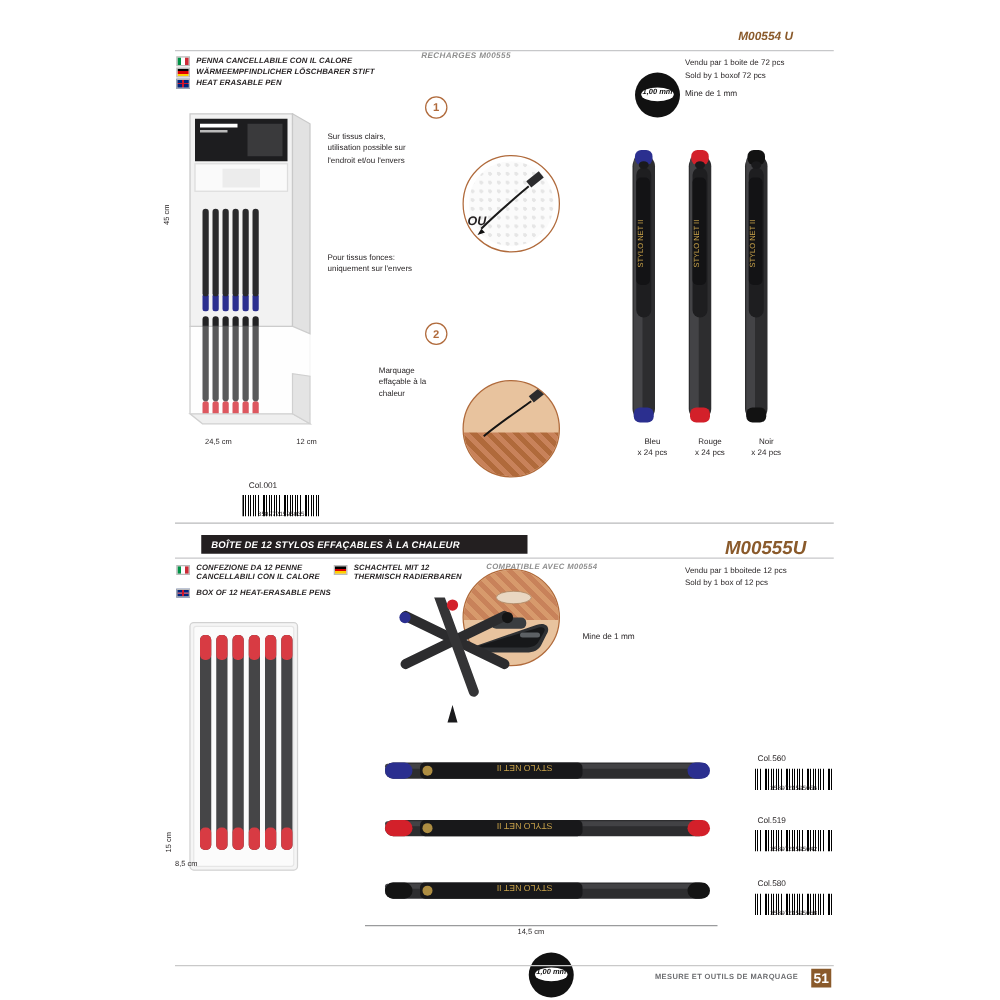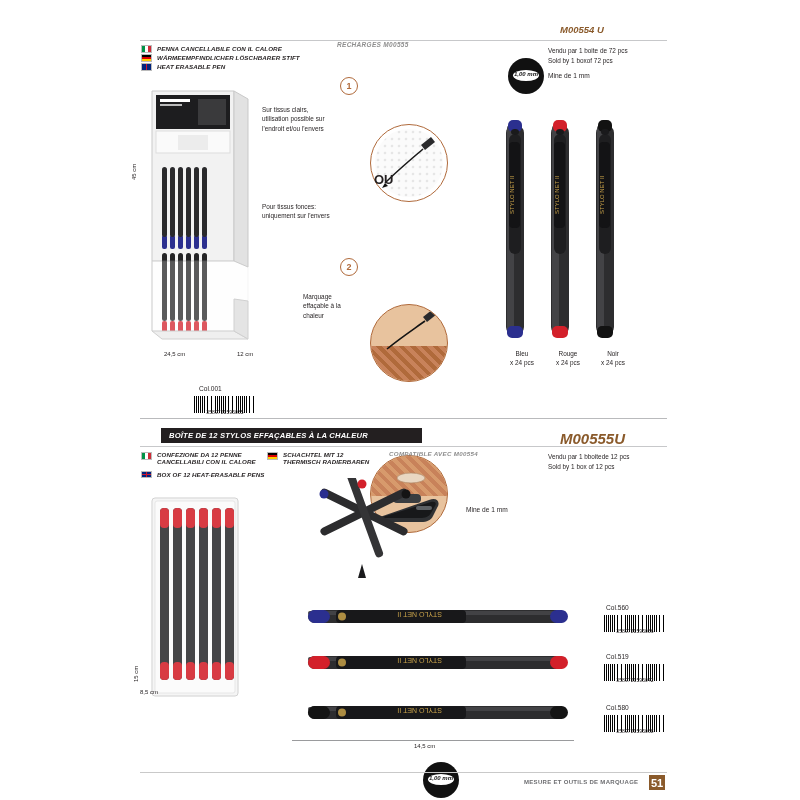--- a/index.html
+++ b/index.html
@@ -17,21 +17,21 @@
   .abs{position:absolute;}
   .title-bar{
     background:#231f20;color:#ffffff;
     font-weight:bold;font-style:italic;
     letter-spacing:.2px;
     display:flex;align-items:center;
     padding:0 8px;
   }
   .ref-code{
     color:#8a5a2b;font-weight:bold;font-style:italic;
-    text-align:left;
+    text-align:center;
   }
   .sub-label{
     color:#8e8e8e;font-weight:bold;font-style:italic;
     letter-spacing:.3px;
   }
   .lang-row{display:flex;align-items:center;gap:5px;margin-bottom:1.5px;}
   .lang-txt{font-size:6.2px;font-style:italic;font-weight:bold;color:#231f20;letter-spacing:.1px;}
   .flag{width:11px;height:7.5px;display:inline-block;flex:0 0 auto;border:.3px solid #bbb;box-sizing:border-box;}
   .flag-it{background:linear-gradient(to right,#009246 0 33.3%, #ffffff 33.3% 66.6%, #ce2b37 66.6% 100%);}
   .flag-de{background:linear-gradient(to bottom,#000 0 33.3%, #dd0000 33.3% 66.6%, #ffce00 66.6% 100%);}
@@ -57,21 +57,21 @@
   
   .circ{border-radius:50%;overflow:hidden;position:relative;}
   .circ-border{border:1.2px solid #b06a3b;}
   .step-badge{
     width:16px;height:16px;border-radius:50%;
     border:1.3px solid #b06a3b;color:#b06a3b;
     font-size:9px;font-weight:bold;
     display:flex;align-items:center;justify-content:center;
     background:#fff;
   }
-  .ou{font-size:13px;font-weight:bold;color:#231f20;}
+  .ou{font-size:10px;font-weight:bold;color:#231f20;font-style:italic;}
 
   
   .barcode{
     height:17px;width:62px;
     background-image:repeating-linear-gradient(to right,#000 0 1px, #fff 1px 2px, #000 2px 2.6px, #fff 2.6px 4.2px);
     background-size:100% 100%;
   }
   .barcode-num{font-size:5px;letter-spacing:.1px;text-align:center;}
 
   .dim-txt{font-size:6px;}

